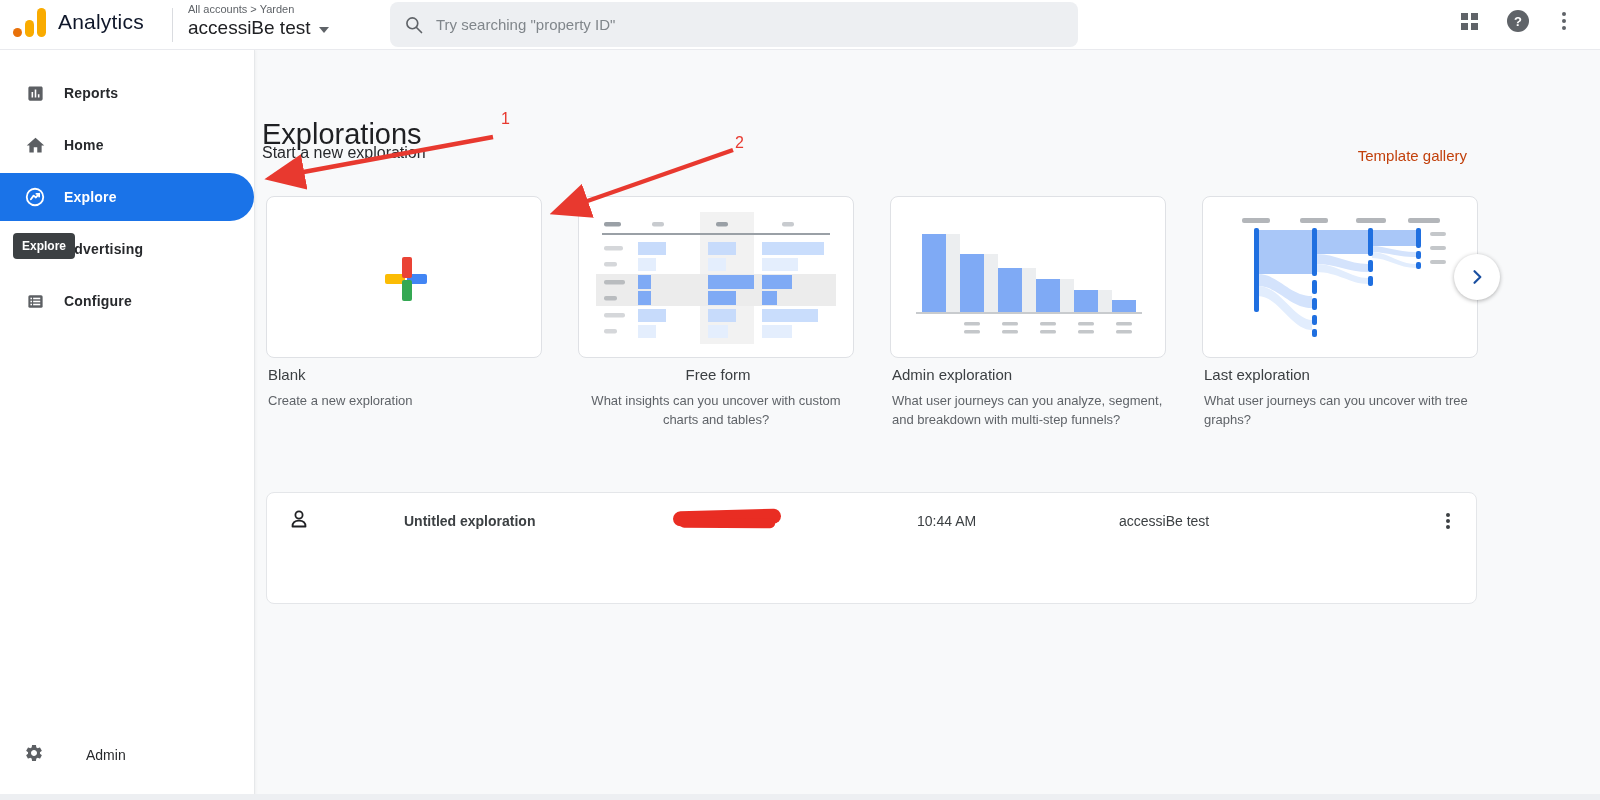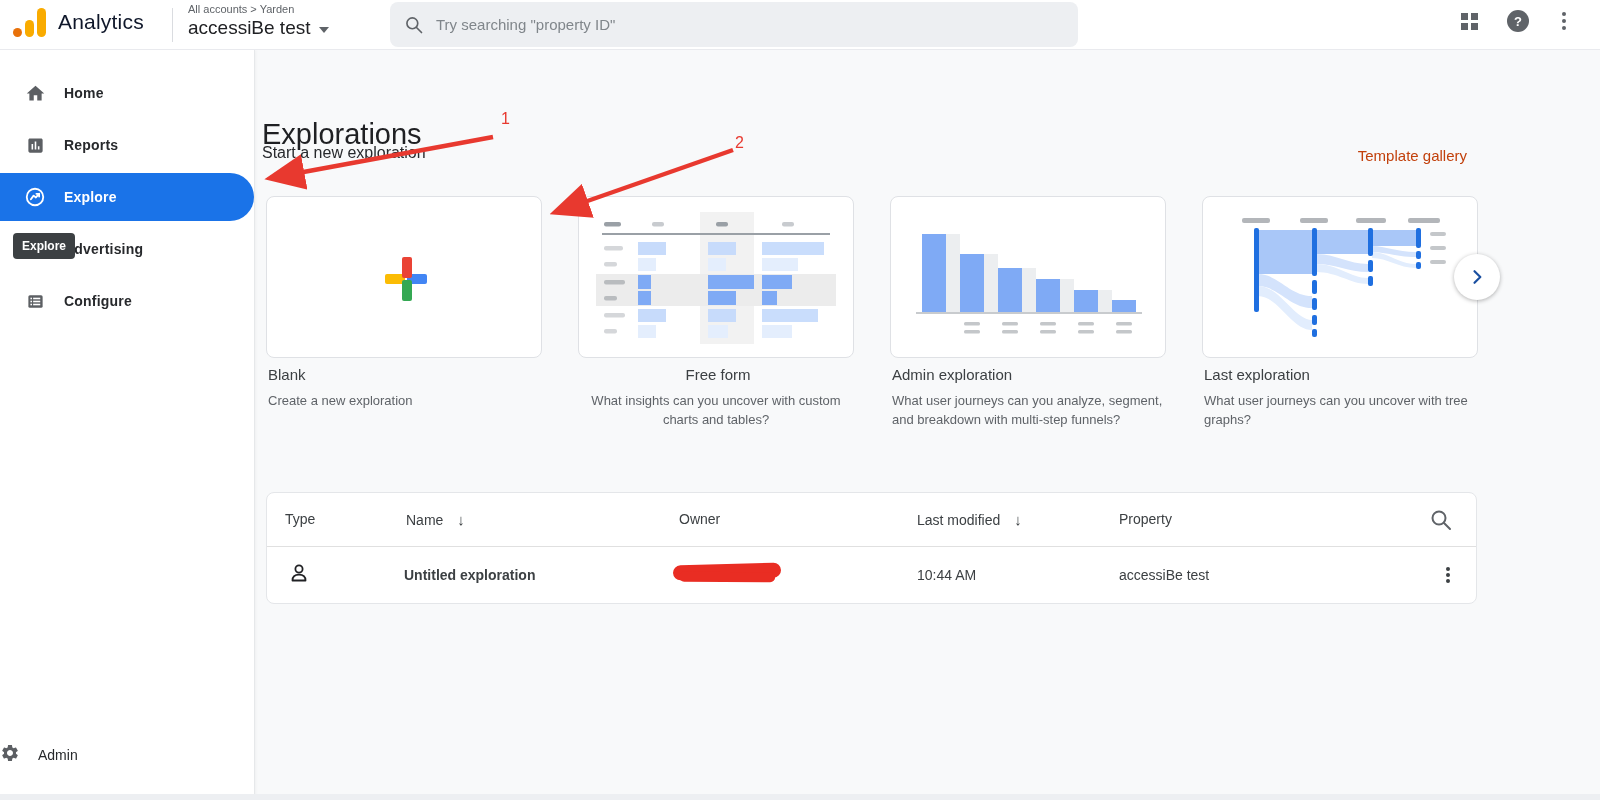--- a/index.html
+++ b/index.html
@@ -36,21 +36,21 @@
   .vdots { width:4px; height:4px; border-radius:50%; background:#5f6368; box-shadow:0 7px 0 #5f6368, 0 14px 0 #5f6368; margin-bottom:14px; }
   
   .sb { position:absolute; left:0; top:50px; width:255px; height:750px; background:#fff;
         border-right:1px solid #e6e8ea; box-shadow:1px 0 3px rgba(0,0,0,.04); z-index:3; }
   .sb-nav { padding-top:17px; }
   .sb-item { height:52px; display:flex; align-items:center; padding-left:24px; cursor:pointer; position:relative; }
   .sb-item .ico { width:22px; height:22px; display:flex; align-items:center; justify-content:center; }
   .sb-item .lbl { margin-left:18px; font-size:14px; font-weight:bold; color:#27292c; letter-spacing:.2px; }
   .sb-item.active { background:#1a73e8; border-radius:0 26px 26px 0; height:48px; margin:2px 0; }
   .sb-item.active .lbl { color:#fff; }
-  .sb-admin { position:absolute; left:0; top:689px; width:288px; height:32px; display:flex; align-items:center; cursor:pointer; }
+  .sb-admin { position:absolute; left:0; top:689px; width:288px; height:32px; display:flex; align-items:center; padding-left:24px; cursor:pointer;gap:24px; }
   .sb-admin .lbl { margin-left:18px; font-size:14px; color:#27292c; }
   .tooltip { position:absolute; left:13px; top:183px; background:#3c4043; color:#fff; font-size:12px; font-weight:bold;
              padding:6px 9px; border-radius:4px; z-index:6; }
   
   .main { position:absolute; left:255px; top:50px; width:1345px; height:750px; background:#f8f9fa; }
   .page-title { position:absolute; left:7px; top:33px; font-size:29px; color:#1f2023; font-weight:normal;margin-top:35px; }
   .section-heading { position:absolute; left:7px; top:94px; font-size:16px; color:#27292c; }
   .tpl-link { position:absolute; right:133px; top:97px; font-size:15px; color:#c2410c; cursor:pointer; }
   .card { position:absolute; top:146px; width:276px; height:162px; background:#fff; border:1px solid #dfe1e5;
           border-radius:8px; cursor:pointer; overflow:hidden; }
@@ -131,33 +131,33 @@
   </div>
   <div class="hdr-ico more-ico">
     <span class="vdots"></span>
   </div>
 </div>
 
 <div class="sb">
   <div class="sb-nav">
     <div class="sb-item">
       <span class="ico">
+        <svg width="19" height="19" viewBox="0 0 24 24">
+            <path d="M19 3H5c-1.1 0-2 .9-2 2v14c0 1.1.9 2 2 2h14c1.1 0 2-.9 2-2V5c0-1.1-.9-2-2-2zM9 17H7v-7h2v7zm4 0h-2V7h2v10zm4 0h-2v-4h2v4z" fill="#5c5f63"></path>
+          </svg>
+      </span>
+      <span class="lbl">Reports</span>
+    </div>
+    <div class="sb-item">
+      <span class="ico">
         <svg width="21" height="21" viewBox="0 0 24 24">
             <path d="M10 20v-6h4v6h5v-8h3L12 3 2 12h3v8z" fill="#5c5f63"></path>
           </svg>
       </span>
       <span class="lbl">Home</span>
-    </div>
-    <div class="sb-item">
-      <span class="ico">
-        <svg width="19" height="19" viewBox="0 0 24 24">
-            <path d="M19 3H5c-1.1 0-2 .9-2 2v14c0 1.1.9 2 2 2h14c1.1 0 2-.9 2-2V5c0-1.1-.9-2-2-2zM9 17H7v-7h2v7zm4 0h-2V7h2v10zm4 0h-2v-4h2v4z" fill="#5c5f63"></path>
-          </svg>
-      </span>
-      <span class="lbl">Reports</span>
     </div>
     <div class="sb-item active">
       <span class="ico">
         <svg width="22" height="22" viewBox="0 0 24 24">
           <circle cx="12" cy="12" r="9" fill="none" stroke="#fff" stroke-width="2"></circle>
           <polyline points="7.5,14.5 10.5,10.5 13,12.5 16.5,8.5" fill="none" stroke="#fff" stroke-width="2" stroke-linecap="round" stroke-linejoin="round"></polyline>
           <polyline points="13.5,8.5 16.5,8.5 16.5,11.5" fill="none" stroke="#fff" stroke-width="2" stroke-linecap="round" stroke-linejoin="round"></polyline>
         </svg>
       </span>
       <span class="lbl">Explore</span>
@@ -326,37 +326,20 @@
     <div class="card-desc">What user journeys can you uncover with tree graphs?</div>
   </div>
 
   <div class="next-btn">
     <svg width="20" height="20" viewBox="0 0 24 24">
       <polyline points="9,5 16,12 9,19" fill="none" stroke="#1a4fa0" stroke-width="2.6" stroke-linecap="round" stroke-linejoin="round"></polyline>
     </svg>
   </div>
 
   <div class="tbl">
-    <div class="tbl-head">
-      <div class="th th-type">Type</div>
-      <div class="th th-name">
-        <span>Name</span><span class="sort">↓</span>
-      </div>
-      <div class="th th-owner">Owner</div>
-      <div class="th th-mod">
-        <span>Last modified</span><span class="sort">↓</span>
-      </div>
-      <div class="th th-prop">Property</div>
-      <div class="tbl-search">
-        <svg width="24" height="24" viewBox="0 0 24 24">
-          <circle cx="10" cy="10" r="6.5" fill="none" stroke="#5f6368" stroke-width="2"></circle>
-          <line x1="15" y1="15" x2="21" y2="21" stroke="#5f6368" stroke-width="2" stroke-linecap="round"></line>
-        </svg>
-      </div>
-    </div>
     <div class="tbl-row">
       <span class="person">
         <svg width="24" height="24" viewBox="0 0 24 24">
           <circle cx="12" cy="8" r="3.6" fill="none" stroke="#202124" stroke-width="1.8"></circle>
           <path d="M5.5,19.5 C5.5,15.5 8.4,13.6 12,13.6 C15.6,13.6 18.5,15.5 18.5,19.5 Z" fill="none" stroke="#202124" stroke-width="1.8" stroke-linejoin="round"></path>
         </svg>
       </span>
       <div class="td td-name">Untitled exploration</div>
       <div class="redact"></div>
       <div class="td td-mod">10:44 AM</div>

